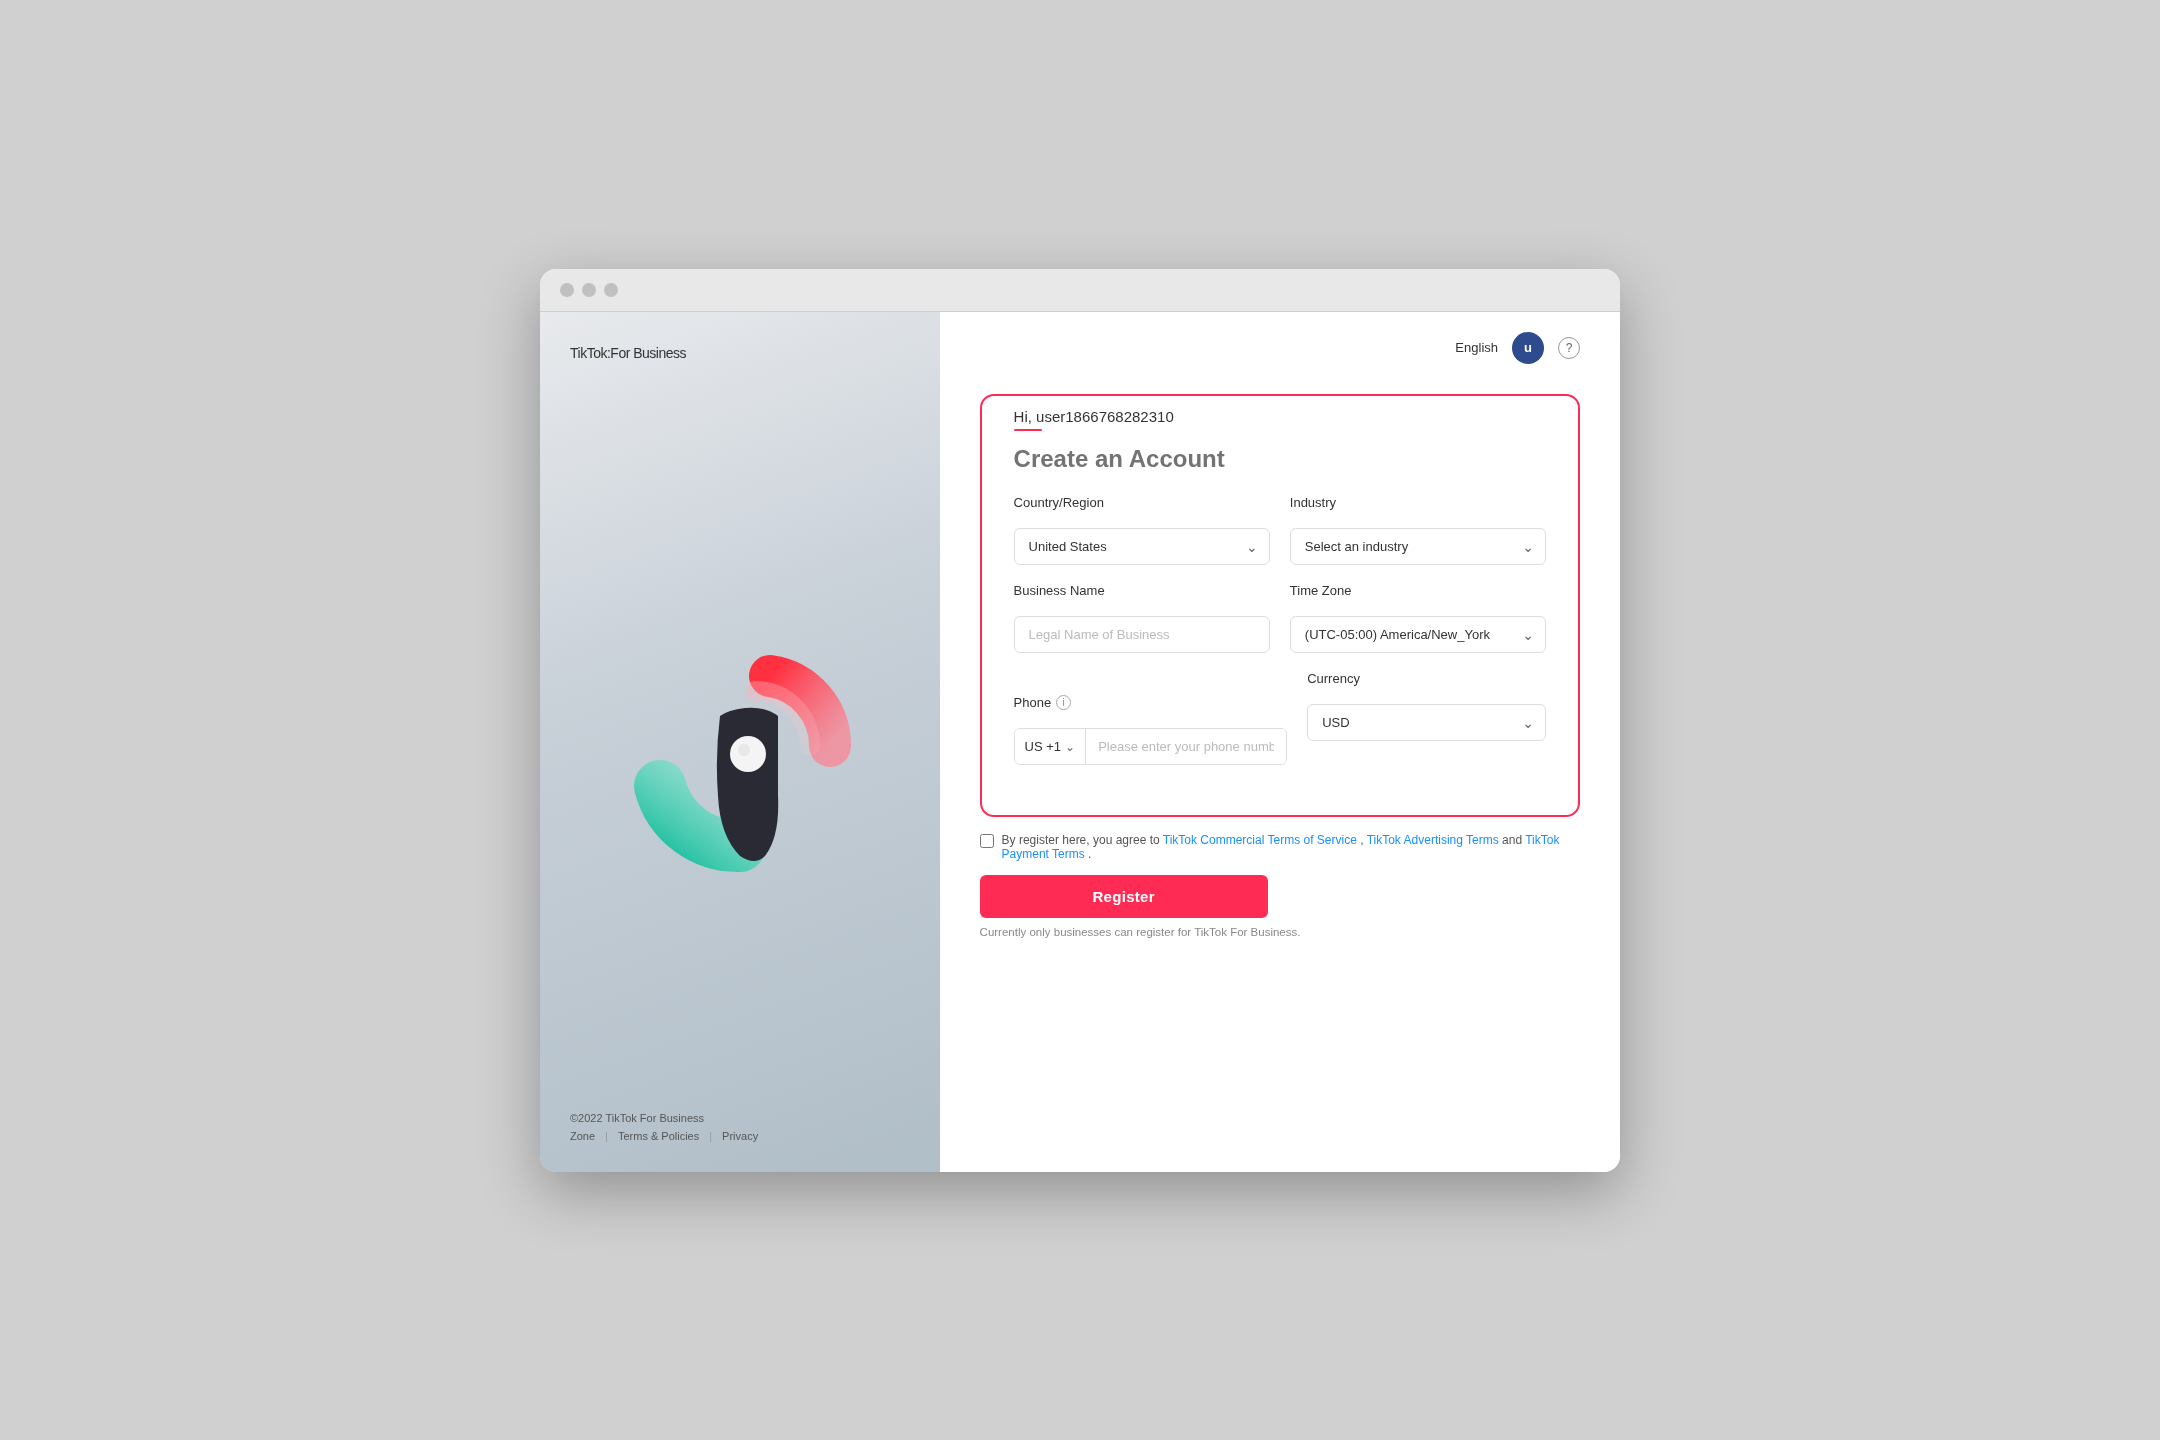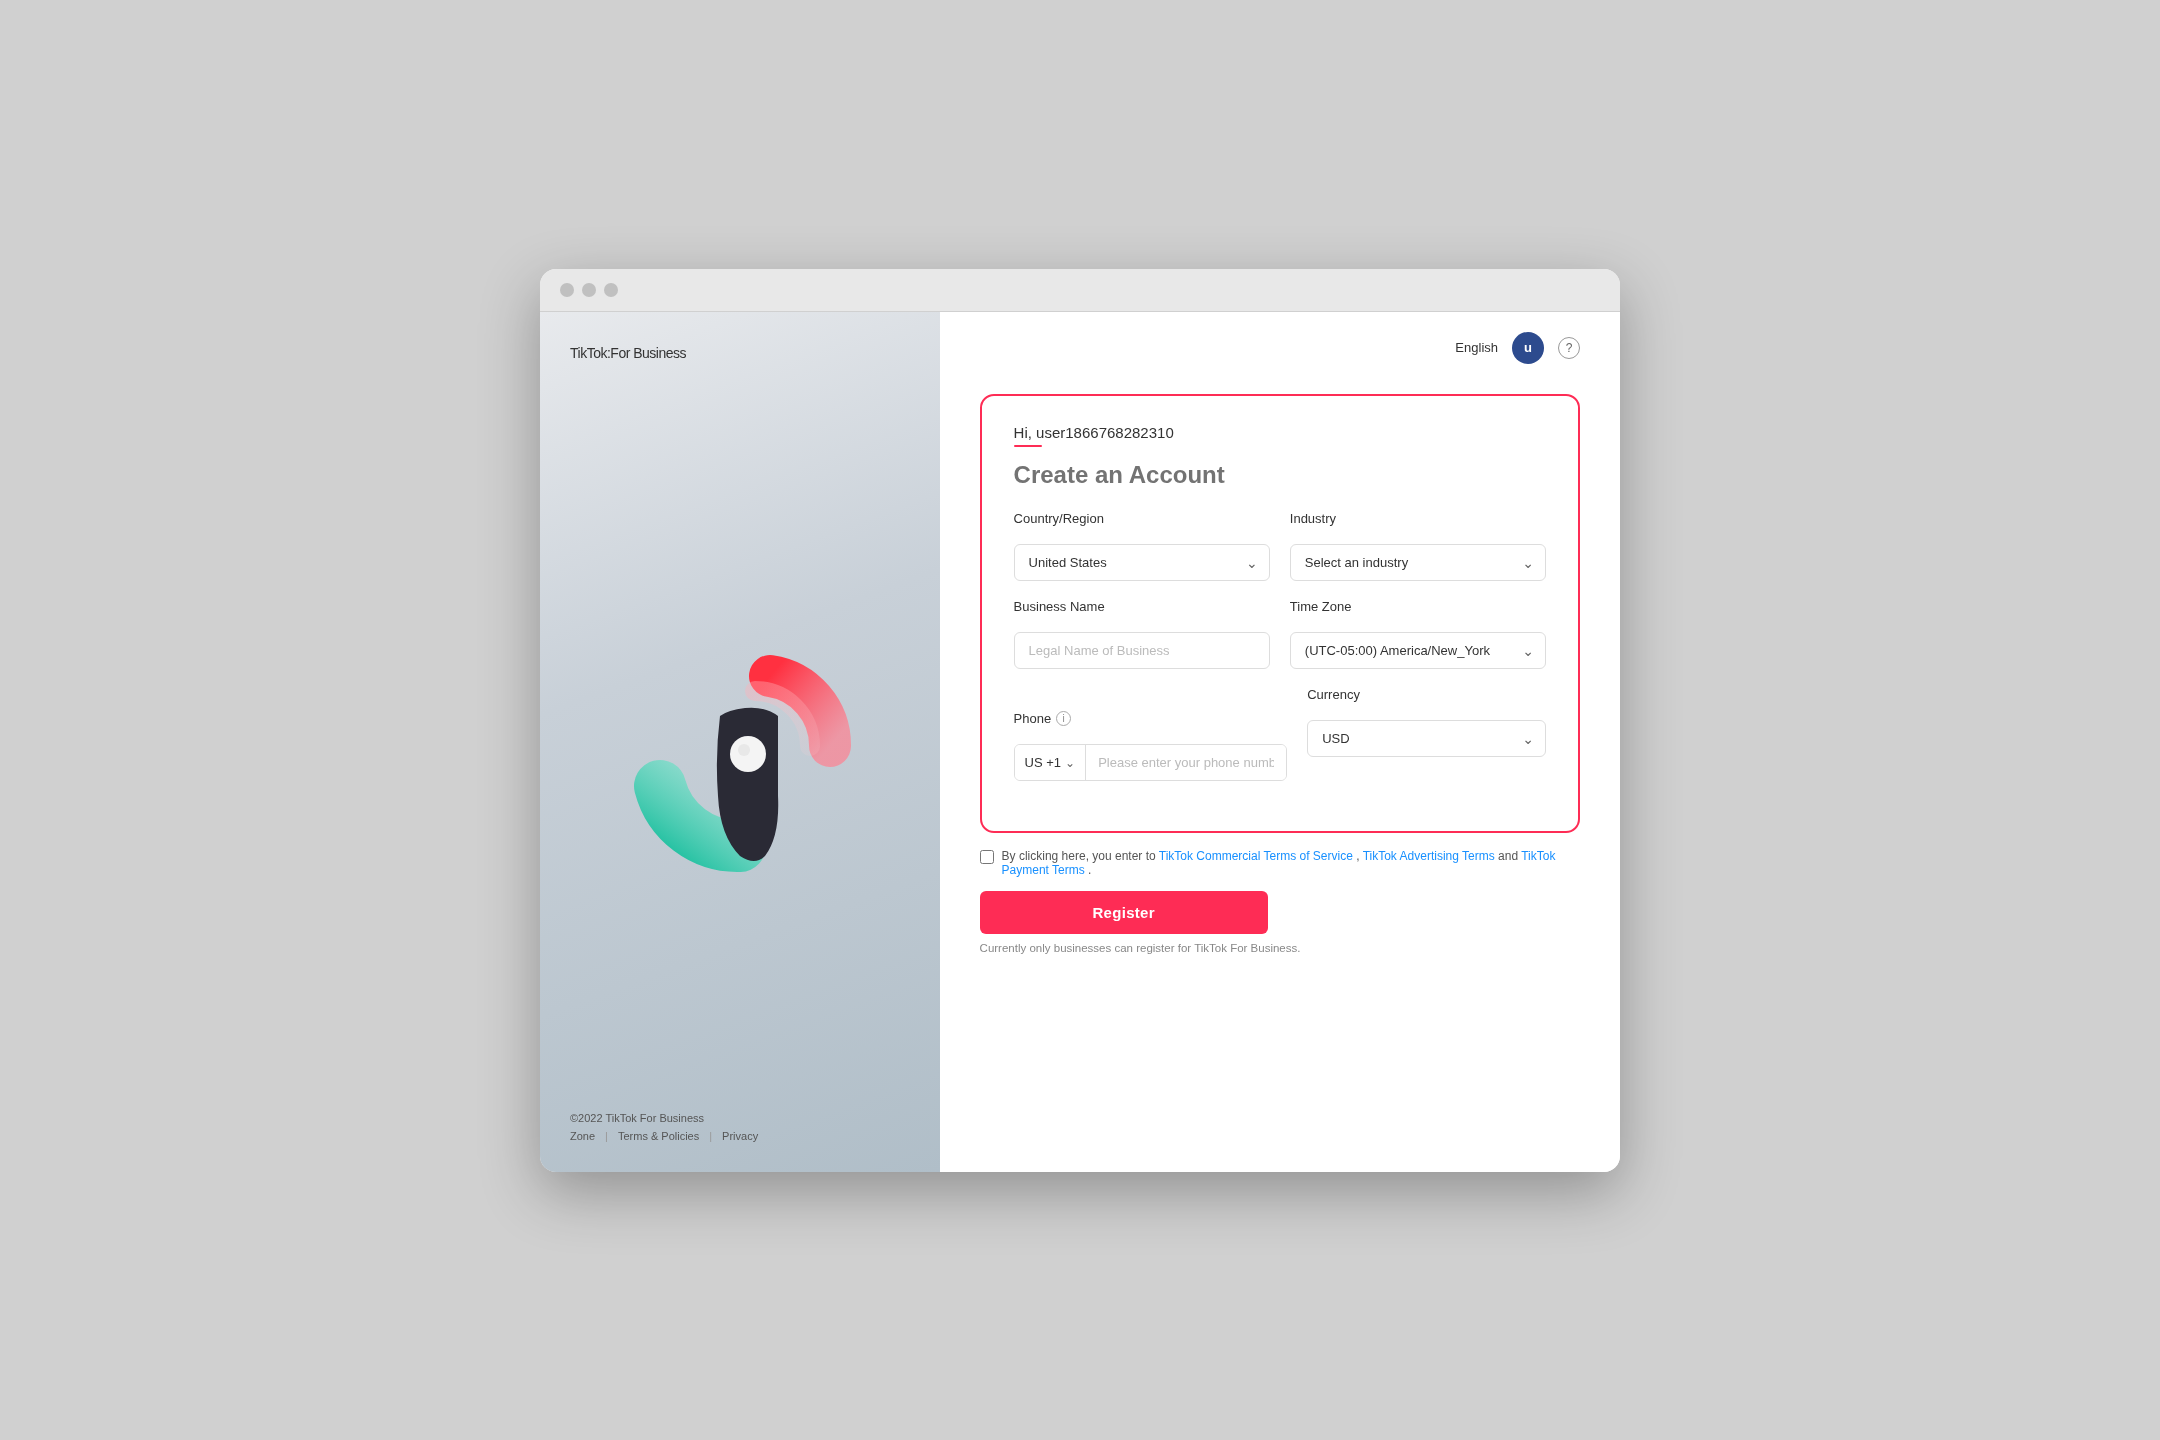--- a/index.html
+++ b/index.html
@@ -145,21 +145,21 @@
       align-items: center;
       justify-content: center;
       font-size: 12px;
       color: #666;
       cursor: pointer;
     }
 
     .form-card {
       border: 2.5px solid #fe2c55;
       border-radius: 14px;
-      padding: 28px 32px 32px 32px;
+      padding: 12px 32px 32px 32px;
       background: #fff;
     }
 
     .greeting {
       font-size: 15px;
       color: #333;
       font-weight: 500;
       margin-bottom: 4px;
     }
 
@@ -465,21 +465,21 @@
                 <option>USD</option>
               </select>
             </div>
           </div>
         </div>
       </div>
 
       <div class="terms-row">
         <input type="checkbox" class="terms-checkbox" style="">
         <span>
-          <span>By clicking here, you enter to </span>
+          <span>By register here, you agree to </span>
           <a class="terms-link" href="#">TikTok Commercial Terms of Service</a>
           <span>, </span>
           <a class="terms-link" href="#">TikTok Advertising Terms</a>
           <span> and </span>
           <a class="terms-link" href="#">TikTok Payment Terms</a>
           <span>.</span>
         </span>
       </div>
 
       <button class="register-btn">Register</button>

